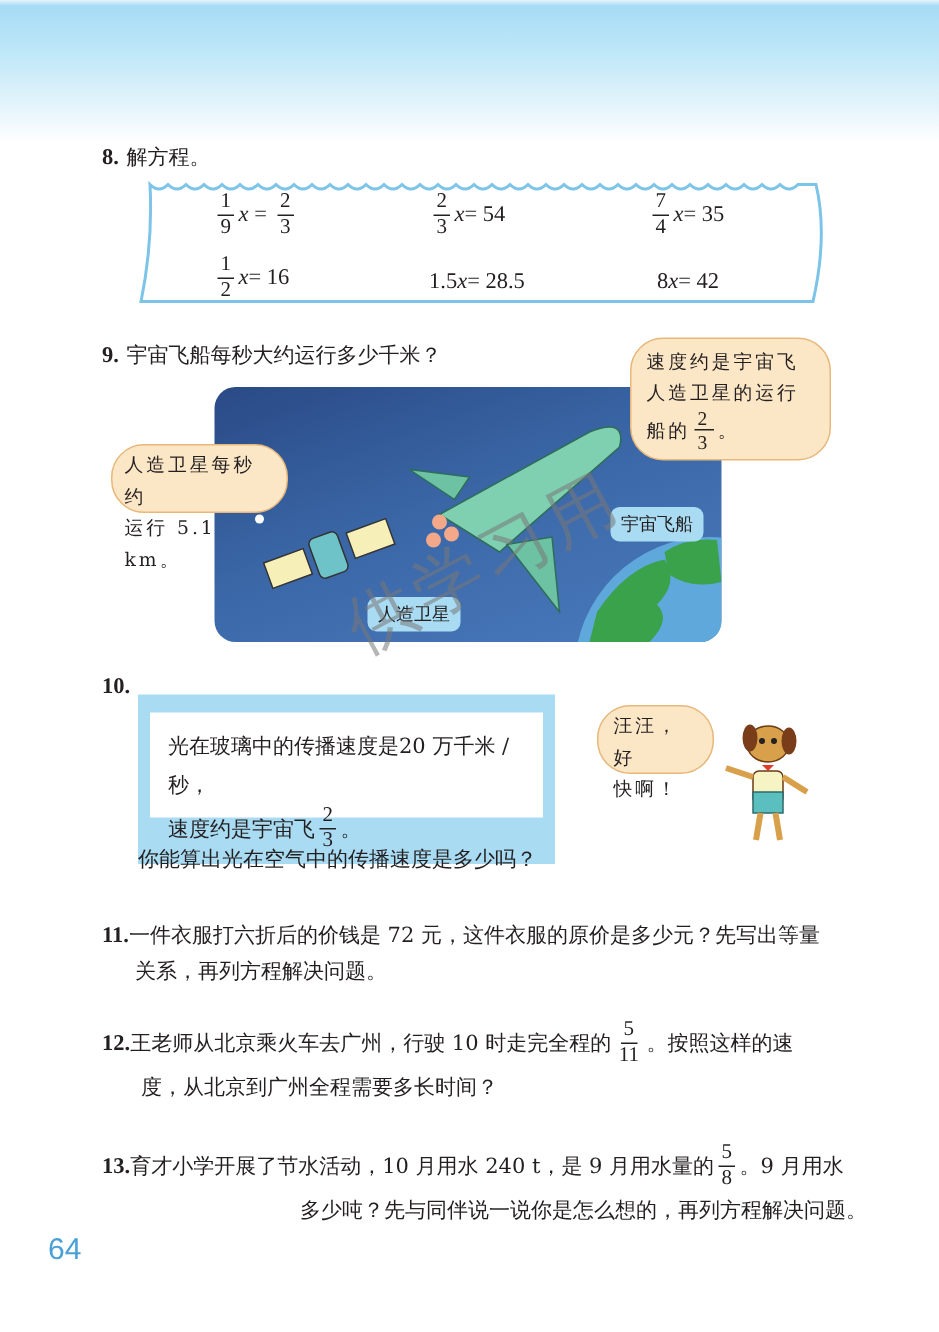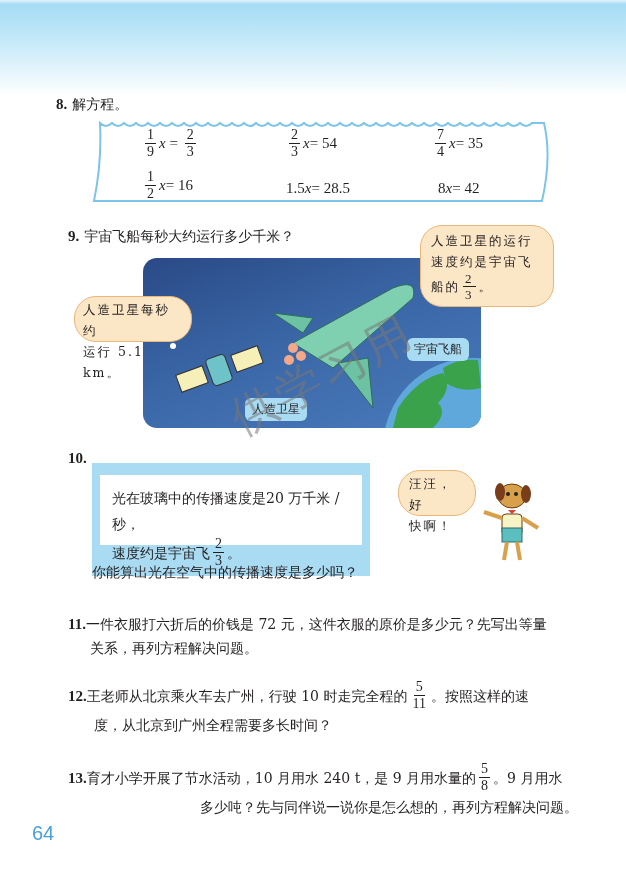--- a/index.html
+++ b/index.html
@@ -30,21 +30,21 @@
   .note-inner { position: absolute; left: 8px; top: 12px; width: 262px; height: 70px; background: #fff; padding: 10px 12px; font-size: 14px; line-height: 26px; }
 
   .watermark { position: absolute; left: 220px; top: 395px; font-size: 46px; color: rgba(120,120,120,0.55); transform: rotate(-28deg); transform-origin: left top; letter-spacing: 4px; font-family: "DejaVu Sans", sans-serif; pointer-events: none; }
   .page-num { position: absolute; left: 32px; top: 822px; font-family: "Liberation Sans", sans-serif; font-size: 20px; color: #4aa0d6; }
 </style>
 </head>
 <body>
 
 <div class="header-band"></div>
 
-<div class="abs" style="left:56px;top:94px;text-align:right;">
+<div class="abs" style="left:68px;top:94px;text-align:right;">
   <span class="q-num">8.</span>
   <span class="q-text">解方程。</span>
 </div>
 
 <div class="eq-box">
   <svg width="462" height="88" viewBox="0 0 462 88">
     <path d="M8,6 q6,6 12,0 q6,6 12,0 q6,6 12,0 q6,6 12,0 q6,6 12,0 q6,6 12,0 q6,6 12,0 q6,6 12,0 q6,6 12,0 q6,6 12,0 q6,6 12,0 q6,6 12,0 q6,6 12,0 q6,6 12,0 q6,6 12,0 q6,6 12,0 q6,6 12,0 q6,6 12,0 q6,6 12,0 q6,6 12,0 q6,6 12,0 q6,6 12,0 q6,6 12,0 q6,6 12,0 q6,6 12,0 q6,6 12,0 q6,6 12,0 q6,6 12,0 q6,6 12,0 q6,6 12,0 q6,6 12,0 q6,6 12,0 q6,6 12,0 q6,6 12,0 q6,6 12,0 q6,6 12,0 L452,6 Q460,40 450,84 L2,84 Q10,45 8,6 Z" fill="#fff" stroke="#7cc4e8" stroke-width="2"></path>
   </svg>
 </div>
 
@@ -129,22 +129,22 @@
   <div class="label-pill" style="left:58px;top:140px;">人造卫星</div>
   <div class="label-pill" style="left:220px;top:80px;">宇宙飞船</div>
 </div>
 
 <div class="cloud" style="left:74px;top:296px;width:118px;height:46px;padding:2px 8px;">
   <div>人造卫星每秒约</div>
   <div>运行 5.1 km。</div>
 </div>
 
 <div class="cloud" style="left:420px;top:225px;width:134px;height:82px;padding:4px 10px;">
+  <div>速度约是宇宙飞</div>
   <div>人造卫星的运行</div>
-  <div>速度约是宇宙飞</div>
   <div style="display:flex;align-items:center;text-align:center;">
     <span>船的</span>
     <span class="frac" style="font-size:13px;line-height:13px;">
         <span class="num">2</span>
         <span class="den">3</span>
       </span>
     <span>。</span>
   </div>
 </div>
 

